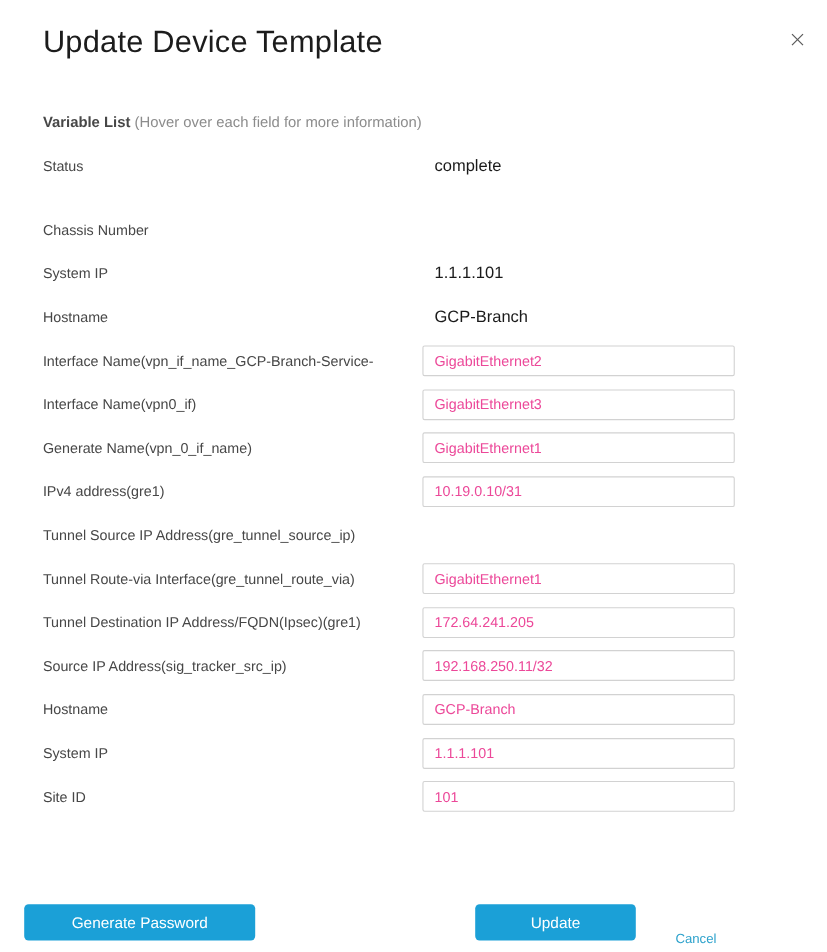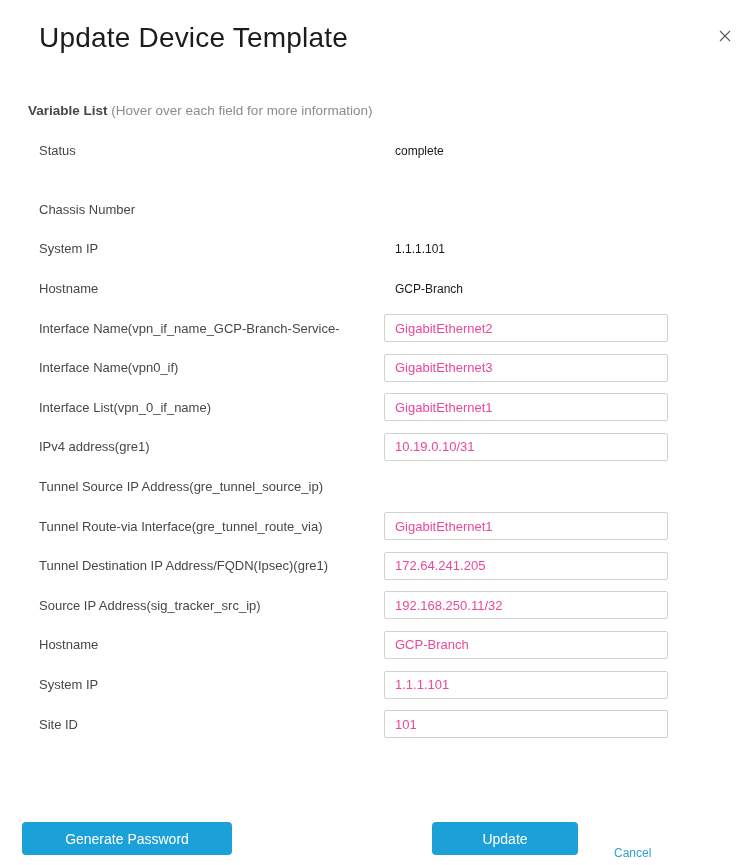--- a/index.html
+++ b/index.html
@@ -16,33 +16,33 @@
     position:absolute; top:5px; right:18px; width:18px; height:18px;
     cursor:pointer; display:flex; align-items:center; justify-content:center;
   }
   .close svg { display:block; }
 
   .title {
     margin:22px 0 0 39px; font-size:28px; font-weight:400;
     color:#1c1c1c; letter-spacing:0.2px; line-height:32px;
   }
 
-  .section-header { margin:49px 39px 0 28px; font-size:13.5px; line-height:16px; }
+  .section-header { margin:49px 39px 0 39px; font-size:13.5px; line-height:16px; }
   .section-header .heading { font-weight:bold; color:#474747; }
   .section-header .hint { color:#8c8c8c; font-weight:400; }
 
   .rows { margin:12px 84px 0 39px; }
   .row { display:flex; align-items:center; height:39.6px;gap:34px; }
   .row.gap { margin-top:19px; }
   .row .lbl {
     width:311px; flex:0 0 311px; font-size:13px; color:#474747;
     white-space:nowrap; overflow:hidden;
   }
   .row .valwrap { flex:1 1 auto; min-width:0; }
-  .row .val { display:block; padding-left:11px; font-size:12px; color:#1a1a1a; }
+  .row .val { display:block; padding-left:11px; font-size:15px; color:#1a1a1a; }
   .row input {
     width:100%; height:28px; border:1px solid #d2d2d2; border-radius:2px;
     padding:0 10px; font-size:13px; color:#ec4899;
     font-family:"Liberation Sans", "DejaVu Sans", sans-serif;
     background:#fff; outline:none;
   }
 
   .footer { position:absolute; left:0; top:800px; width:752px; height:34px;padding-left:12px; }
   .btn {
     position:absolute; height:33px; border:none; border-radius:4px;
@@ -103,21 +103,21 @@
       </div>
       <div class="row">
         <span class="lbl">Interface Name(vpn_if_name_GCP-Branch-Service-</span>
         <div class="valwrap"><input type="text" value="GigabitEthernet2" style=""></div>
       </div>
       <div class="row">
         <span class="lbl">Interface Name(vpn0_if)</span>
         <div class="valwrap"><input type="text" value="GigabitEthernet3" style=""></div>
       </div>
       <div class="row">
-        <span class="lbl">Interface List(vpn_0_if_name)</span>
+        <span class="lbl">Generate Name(vpn_0_if_name)</span>
         <div class="valwrap"><input type="text" value="GigabitEthernet1" style=""></div>
       </div>
       <div class="row">
         <span class="lbl">IPv4 address(gre1)</span>
         <div class="valwrap"><input type="text" value="10.19.0.10/31" style=""></div>
       </div>
       <div class="row">
         <span class="lbl">Tunnel Source IP Address(gre_tunnel_source_ip)</span>
       </div>
       <div class="row">

